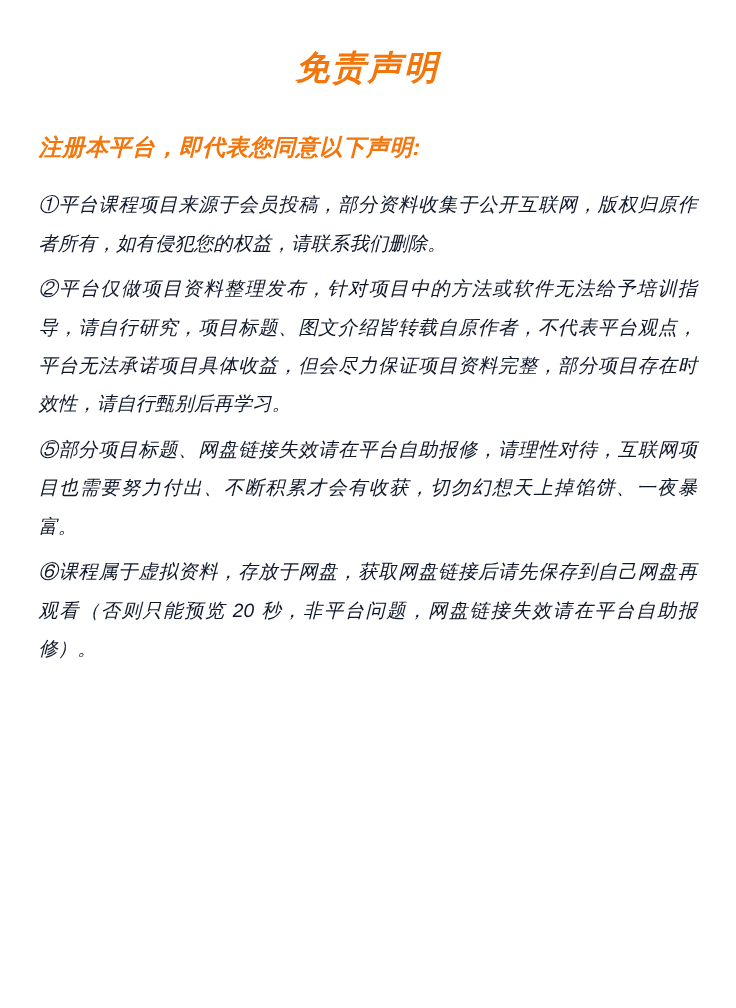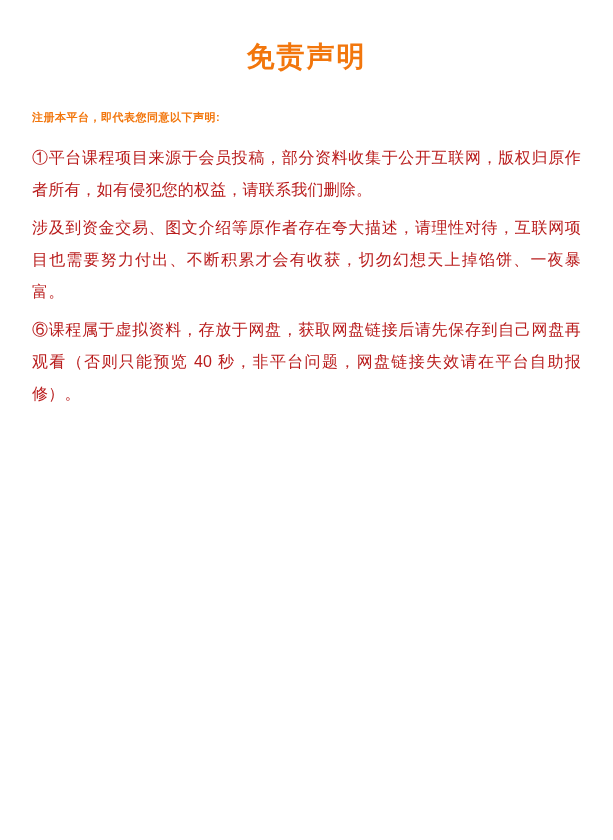--- a/index.html
+++ b/index.html
@@ -13,53 +13,55 @@
     font-family: "Liberation Sans", sans-serif;
     color: #2b2b2b;
     overflow: hidden;
   }
   .page {
     width: 613px;
     height: 840px;
     box-sizing: border-box;
     padding: 30px 32px 10px 32px;
     position: relative;
+    font-style: italic;
   }
   .doc-title {
     text-align: center;
     color: #f2760c;
     font-size: 28px;
     font-weight: bold;
     letter-spacing: 2px;
     margin: 10px 0 34px 0;
     line-height: 1.2;
   }
   .lead {
     color: #f2760c;
-    font-size: 11px;
+    font-size: 19px;
     font-weight: bold;
     line-height: 1.7;
     margin: 0 0 16px 0;
     letter-spacing: 0.5px;
   }
   .clause {
     font-size: 16px;
     line-height: 2.0;
-    color: #b91c1c;
+    color: #0f172a;
     margin: 0 0 6px 0;
     text-align: justify;
     letter-spacing: 0.2px;
   }
 </style>
 </head>
 <body>
 
 <div class="page">
 
   <h1 class="doc-title">免责声明</h1>
 
   <p class="lead">注册本平台，即代表您同意以下声明:</p>
 
   <p class="clause">①平台课程项目来源于会员投稿，部分资料收集于公开互联网，版权归原作者所有，如有侵犯您的权益，请联系我们删除。</p>
-  <p class="clause">涉及到资金交易、图文介绍等原作者存在夸大描述，请理性对待，互联网项目也需要努力付出、不断积累才会有收获，切勿幻想天上掉馅饼、一夜暴富。</p>
-  <p class="clause">⑥课程属于虚拟资料，存放于网盘，获取网盘链接后请先保存到自己网盘再观看（否则只能预览 40 秒，非平台问题，网盘链接失效请在平台自助报修）。</p>
+  <p class="clause">②平台仅做项目资料整理发布，针对项目中的方法或软件无法给予培训指导，请自行研究，项目标题、图文介绍皆转载自原作者，不代表平台观点，平台无法承诺项目具体收益，但会尽力保证项目资料完整，部分项目存在时效性，请自行甄别后再学习。</p>
+  <p class="clause">⑤部分项目标题、网盘链接失效请在平台自助报修，请理性对待，互联网项目也需要努力付出、不断积累才会有收获，切勿幻想天上掉馅饼、一夜暴富。</p>
+  <p class="clause">⑥课程属于虚拟资料，存放于网盘，获取网盘链接后请先保存到自己网盘再观看（否则只能预览 20 秒，非平台问题，网盘链接失效请在平台自助报修）。</p>
 
 </div>
 
 </body></html>

